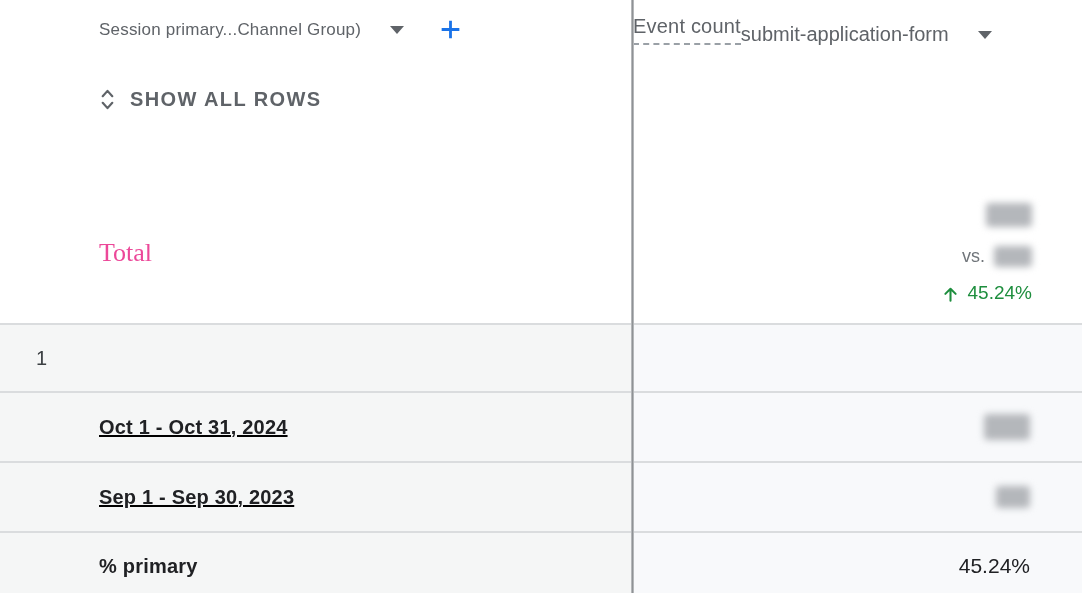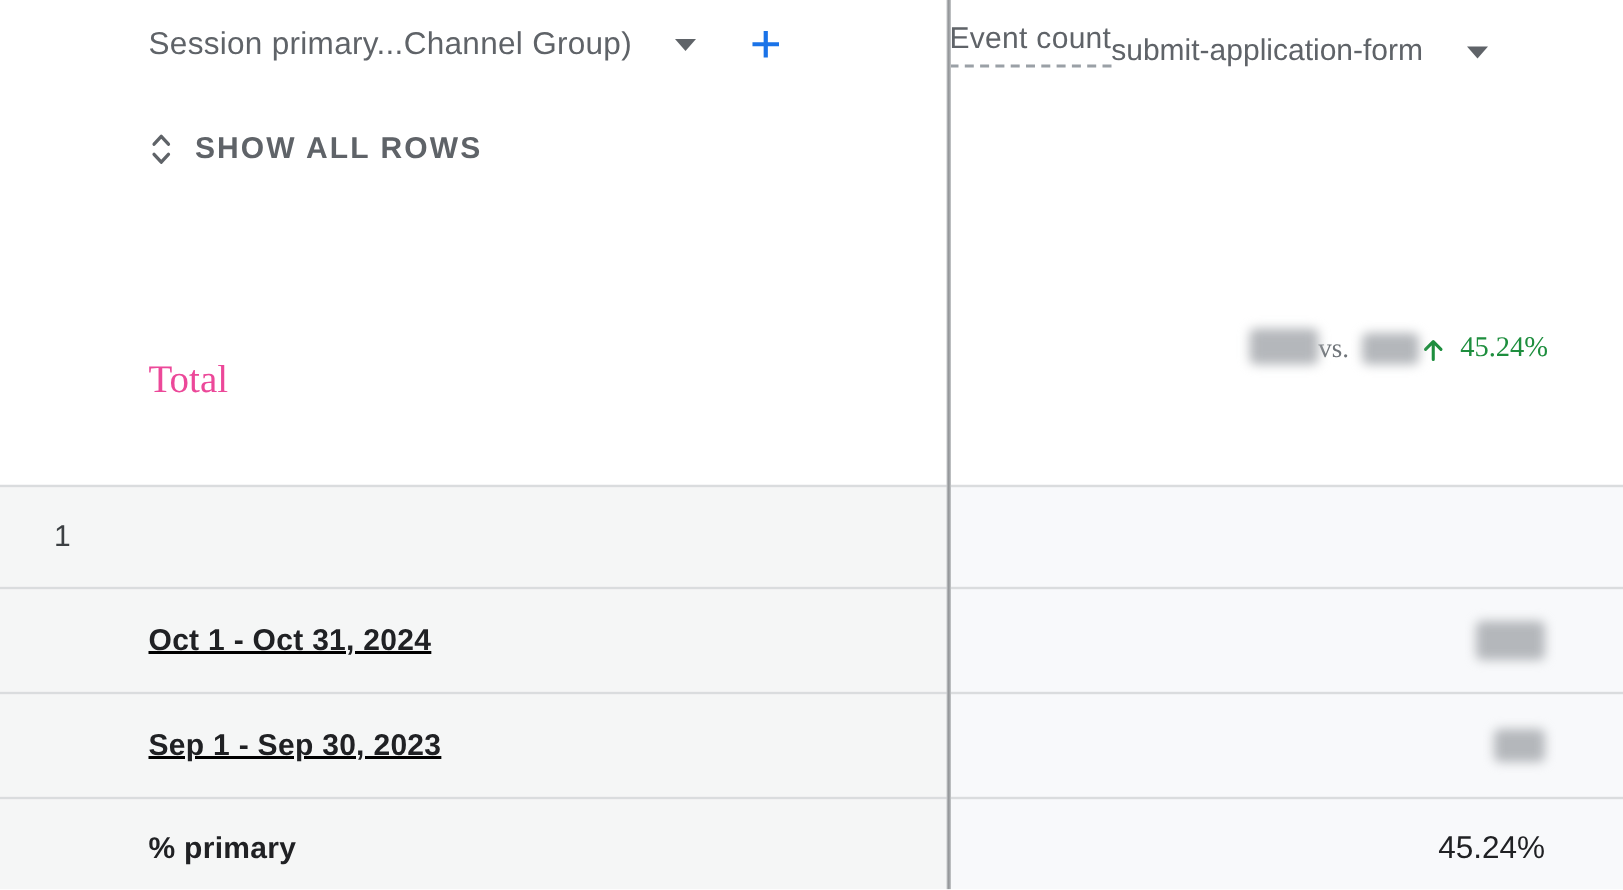--- a/index.html
+++ b/index.html
@@ -22,21 +22,21 @@
 
   
   .header-row { position:relative; height:323px; display:flex; background:#ffffff; }
   .hcell-left { position:relative; width:633px; }
   .hcell-right { position:relative; flex:1; }
 
   .dim-picker {
     position:absolute; top:17px; left:99px;
     display:flex; align-items:center; cursor:pointer;
   }
-  .dim-label { font-size:21px; color:#5f6368; letter-spacing:0.2px; white-space:nowrap; }
+  .dim-label { font-size:17px; color:#5f6368; letter-spacing:0.2px; white-space:nowrap; }
   .caret {
     width:0; height:0;
     border-left:7px solid transparent; border-right:7px solid transparent;
     border-top:8px solid #5f6368;
   }
   .dim-picker .caret { margin-left:29px; }
   .plus-btn { margin-left:34px; display:flex; align-items:center; cursor:pointer; background:none; border:none; }
 
   .show-all {
     position:absolute; top:86px; left:96px;
@@ -59,21 +59,21 @@
     font-size:20px; color:#5f6368; letter-spacing:0.2px;
     padding-bottom:5px; border-bottom:2px dashed #9aa0a6; cursor:pointer;
   }
   .metric-event {
     margin-top:10px; display:flex; align-items:center; gap:29px;
     font-size:20px; color:#5f6368; cursor:pointer;
   }
 
   .totals-block {
     position:absolute; top:203px; right:50px;
-    display:flex; align-items:flex-end;font-family:Liberation Serif, serif;
+    display:flex; flex-direction:column; align-items:flex-end;
   }
   .blur-box { background:#b4b7bb; border-radius:4px; filter:blur(3.5px); }
   .blur-lg { width:46px; height:24px; }
   .blur-sm { width:38px; height:21px; }
   .blur-md { width:46px; height:26px; }
   .blur-xs { width:34px; height:22px; }
   .vs-line { margin-top:19px; display:flex; align-items:center; gap:9px; font-size:18px; color:#70757a; }
   .delta-line { margin-top:15px; display:flex; align-items:center; gap:8px; font-size:19px; color:#1e8e3e; }
 
   

